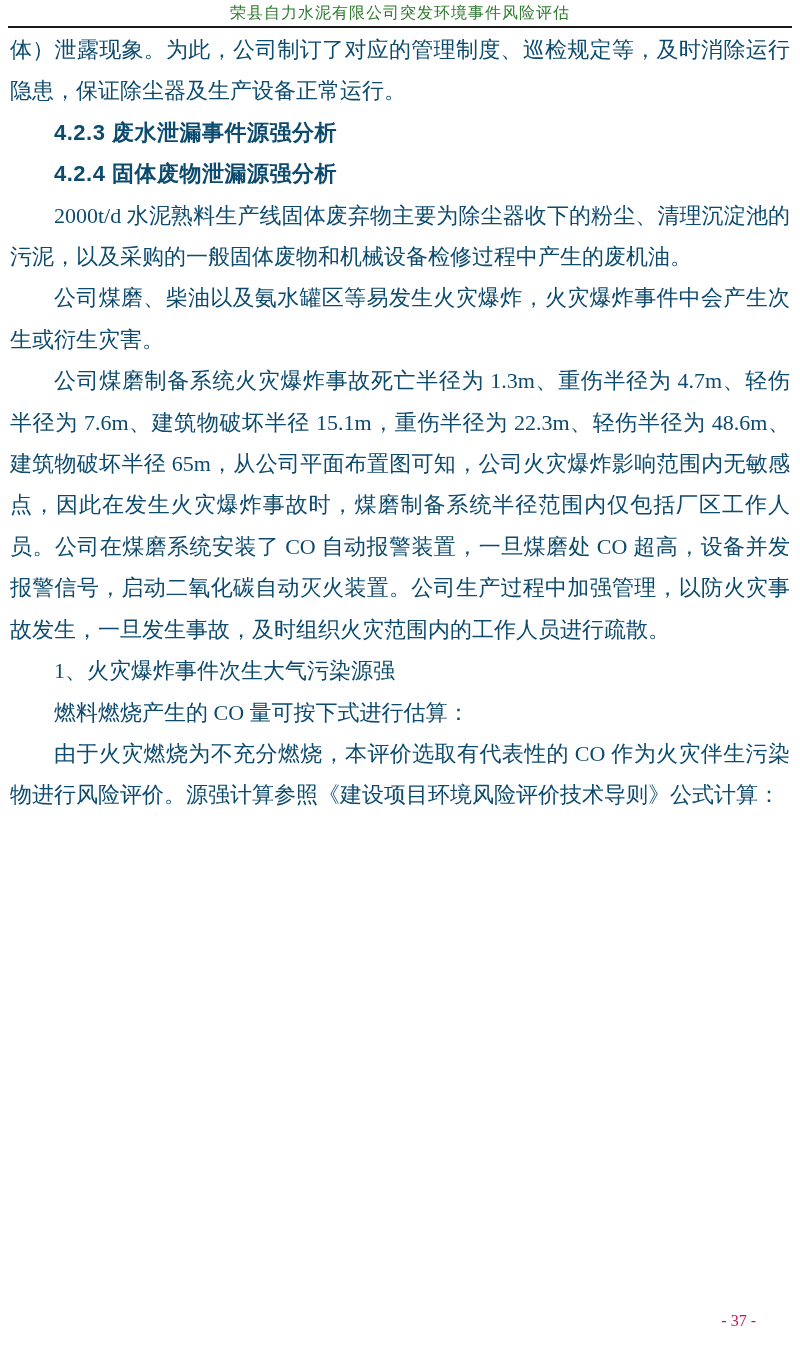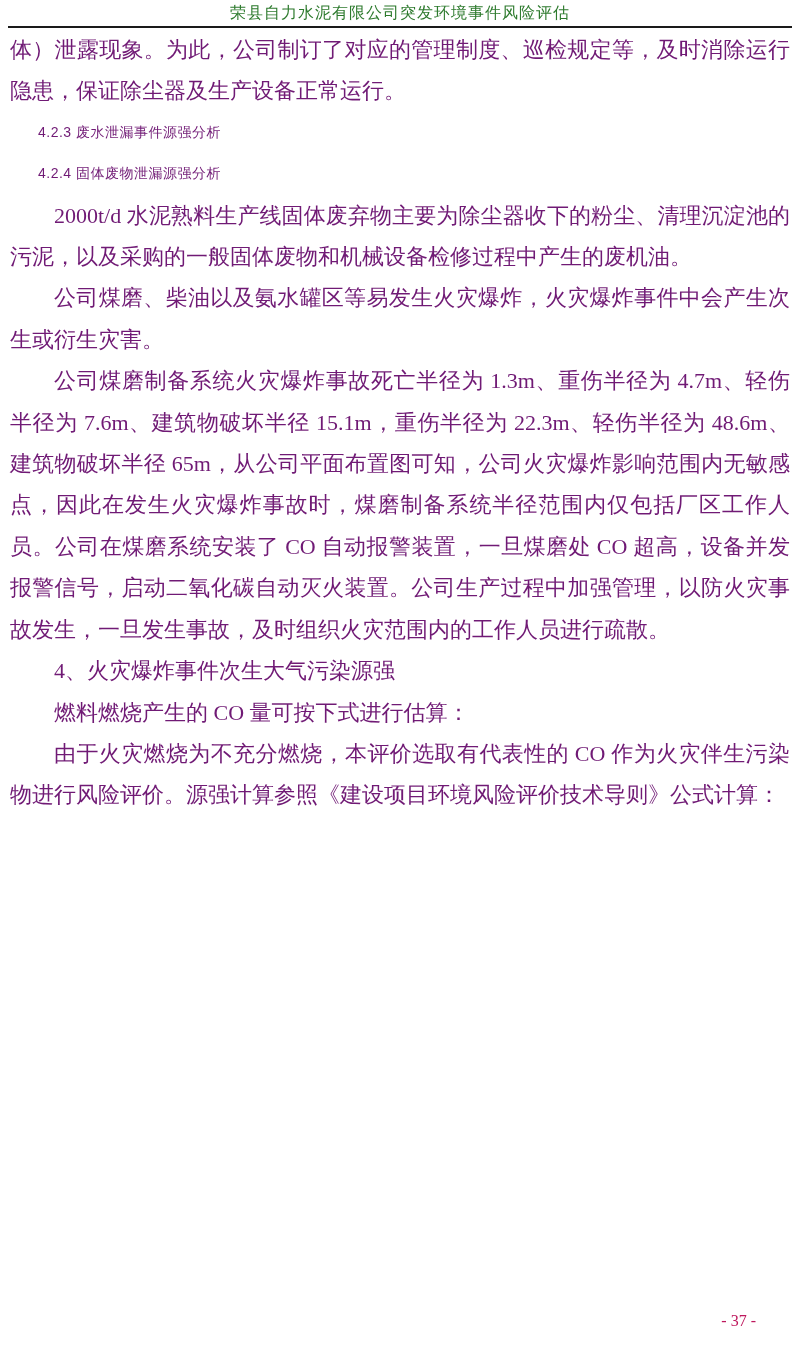--- a/index.html
+++ b/index.html
@@ -34,28 +34,28 @@
   }
 
   .content {
     padding: 1px 10px 0 10px;
   }
   .para {
     font-size: 22px;
     line-height: 41.4px;
     text-align: justify;
     text-justify: inter-ideograph;
-    color: #701a75;
+    color: #0c4a6e;
   }
   .para.indent { text-indent: 2em; }
   .para.heading {
-    font-weight: 400;
+    font-weight: 700;
     text-indent: 2em;
     font-family: "Liberation Sans", "DejaVu Sans", sans-serif;
-    font-size: 14px;
+    font-size: 22px;
     letter-spacing: 0.5px;
   }
 
   .page-number {
     position: absolute;
     right: 44px;
     bottom: 24px;
     font-size: 16px;
     color: #be185d;
     font-family: "Liberation Serif", "DejaVu Serif", serif;
@@ -81,21 +81,21 @@
 
     <p class="para indent">2000t/d 水泥熟料生产线固体废弃物主要为除尘器收下的粉尘、清理沉淀池的污泥，以及采购的一般固体废物和机械设备检修过程中产生的废机油。</p>
 
 
 
 
     <p class="para indent">公司煤磨、柴油以及氨水罐区等易发生火灾爆炸，火灾爆炸事件中会产生次生或衍生灾害。</p>
 
     <p class="para indent">公司煤磨制备系统火灾爆炸事故死亡半径为 1.3m、重伤半径为 4.7m、轻伤半径为 7.6m、建筑物破坏半径 15.1m，重伤半径为 22.3m、轻伤半径为 48.6m、建筑物破坏半径 65m，从公司平面布置图可知，公司火灾爆炸影响范围内无敏感点，因此在发生火灾爆炸事故时，煤磨制备系统半径范围内仅包括厂区工作人员。公司在煤磨系统安装了 CO 自动报警装置，一旦煤磨处 CO 超高，设备并发报警信号，启动二氧化碳自动灭火装置。公司生产过程中加强管理，以防火灾事故发生，一旦发生事故，及时组织火灾范围内的工作人员进行疏散。</p>
 
-    <p class="para indent">4、火灾爆炸事件次生大气污染源强</p>
+    <p class="para indent">1、火灾爆炸事件次生大气污染源强</p>
 
     <p class="para indent">燃料燃烧产生的 CO 量可按下式进行估算：</p>
 
     <p class="para indent">由于火灾燃烧为不充分燃烧，本评价选取有代表性的 CO 作为火灾伴生污染物进行风险评价。源强计算参照《建设项目环境风险评价技术导则》公式计算：</p>
   </div>
 
   <div class="page-number">- 37 -</div>
 
 </div>
 

